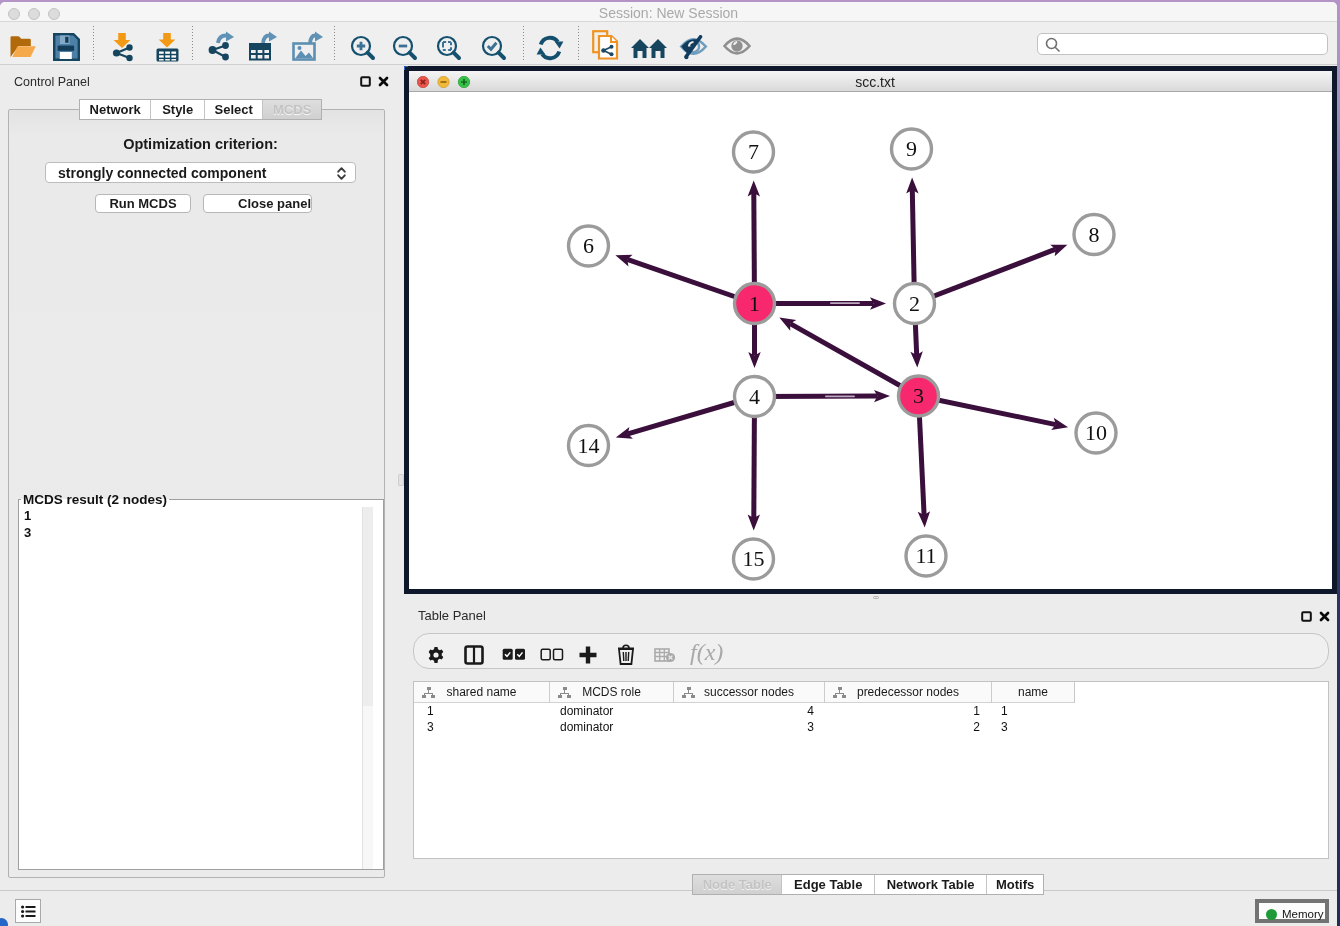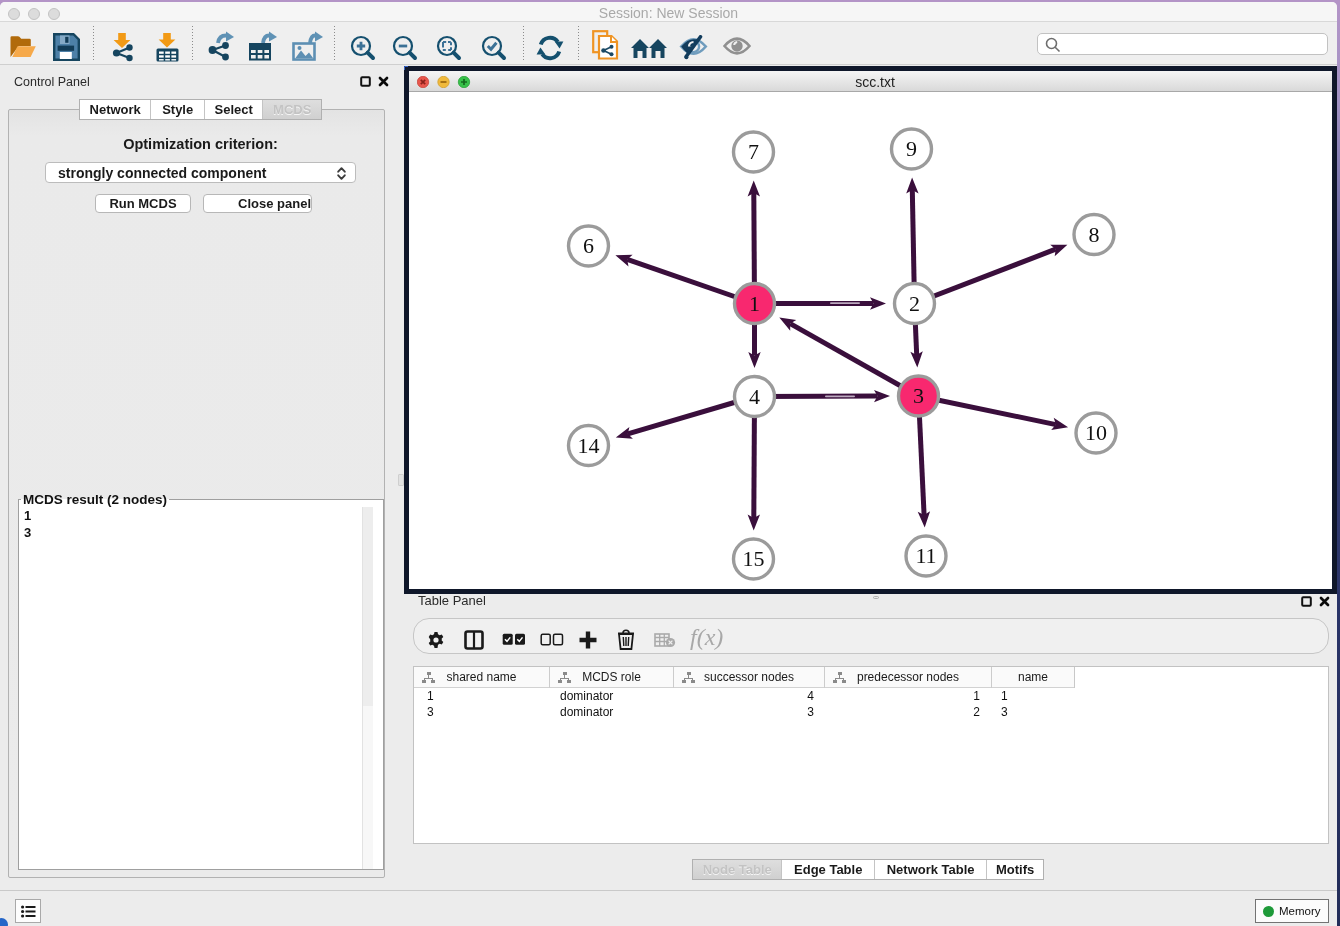--- a/index.html
+++ b/index.html
@@ -42,21 +42,21 @@
          background:#fff; border-right:1px solid #c4c4c4; }
   .tab:last-child { border-right:none; }
   .tab.sel { background:linear-gradient(#dedede,#d0d0d0); color:#c3c3c3;
              text-shadow:0 1px 0 #f5f5f5; }
   
   #netwin { position:absolute; left:404px; top:64px; width:933px; height:528px;
             border:5px solid #0f172a; background:#fff; }
   #nw-title { position:absolute; left:0; top:0; width:100%; height:21px;
               background:linear-gradient(#f5f5f5,#d9d9d9); border-bottom:1px solid #a8a8a8; }
   
-  #tpanel { position:absolute; left:404px; top:586px; width:933px; height:295px; }
+  #tpanel { position:absolute; left:404px; top:601px; width:933px; height:295px; }
   
   #statusbar { position:absolute; left:0; top:888px; width:1337px; height:36px;
                background:#ececec; border-top:1px solid #c9c9c9; }
   .hcell { position:absolute; top:0; height:21px; border-right:1px solid #cccccc;
            text-align:center; font-size:12px; color:#1a1a1a; line-height:21px; }
   .hico { position:absolute; left:8px; top:5px; width:13px; height:11px;
           background:
             linear-gradient(#8a8a8a,#8a8a8a) 4.5px 0/4px 3px no-repeat,
             linear-gradient(#8a8a8a,#8a8a8a) 0 8px/4px 3px no-repeat,
             linear-gradient(#8a8a8a,#8a8a8a) 9px 8px/4px 3px no-repeat,
@@ -426,19 +426,19 @@
   </div>
   <div id="statusbar">
     <div class="abs" style="left:15px;top:8px;width:26px;height:24px;background:#fdfdfd;border:1px solid #a9a9a9">
       <svg class="abs" style="left:5px;top:5px" width="15" height="13" viewBox="0 0 15 13">
         <circle cx="1.6" cy="2" r="1.6" fill="#1a1a1a"></circle>
         <circle cx="1.6" cy="6.5" r="1.6" fill="#1a1a1a"></circle>
         <circle cx="1.6" cy="11" r="1.6" fill="#1a1a1a"></circle>
         <path d="M4.5 2 h10 M4.5 6.5 h10 M4.5 11 h10" stroke="#1a1a1a" stroke-width="2.2"></path>
       </svg>
     </div>
-    <div class="abs" style="left:1255px;top:8px;width:74px;height:24px;background:#fcfcfc;border:1px solid #737373">
+    <div class="abs" style="left:1255px;top:8px;width:74px;height:24px;background:#fcfcfc;border:4px solid #737373">
       <div class="abs" style="left:7px;top:6px;width:11px;height:11px;border-radius:50%;background:#1e9a39"></div>
       <div class="abs" style="left:23px;top:4.5px;font-size:11.5px;color:#111">Memory</div>
     </div>
   </div>
 </div>
 <div class="abs" style="left:-5px;top:918px;width:13px;height:13px;border-radius:50%;background:#2566c8"></div>
 
 </body></html>

